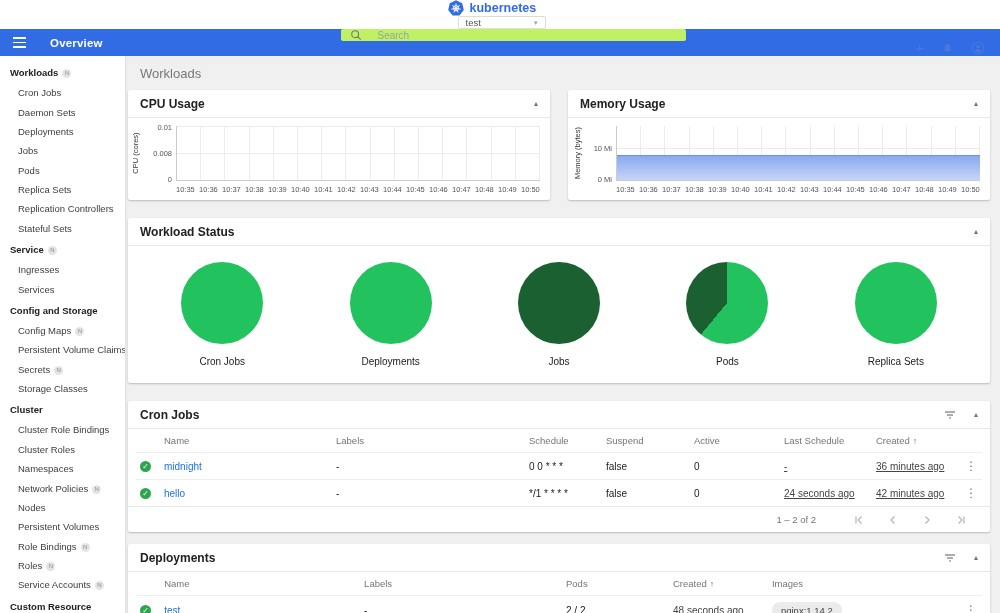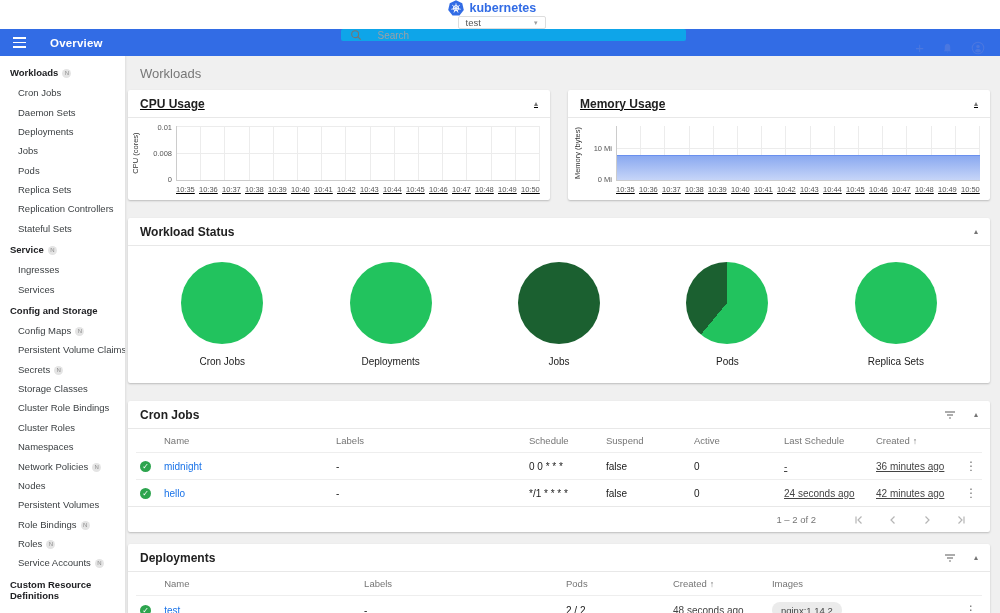--- a/index.html
+++ b/index.html
@@ -6,21 +6,21 @@
   html,body { width:1000px; height:613px; overflow:hidden; font-family:"Liberation Sans", sans-serif; background:#f0f0f0; }
 
   
   .appbar { height:29px; background:#fff; display:flex; align-items:center; position:relative; z-index:3;flex-direction:column; }
   .logo-wrap { width:125px; display:flex; align-items:center; padding-left:10px; gap:6px; }
   .logo-text { color:#326ce5; font-weight:bold; font-size:12.5px; }
   .ns-select { margin-left:3px; width:88px; height:19px; border:1px solid #ddd; border-radius:2px;
                display:flex; align-items:center; justify-content:space-between; padding:0 7px;
                font-size:9.5px; color:#555; background:#fff; cursor:pointer; }
   .ns-caret { font-size:7px; color:#9e9e9e; }
-  .search-box { margin-left:26px; width:345px; height:19px; background:#0ea5e9; border-radius:2px;
+  .search-box { margin-left:26px; width:345px; height:19px; background:#bef264; border-radius:2px;
                 display:flex; align-items:center; padding:0 9px; gap:16px; }
   .search-box input { border:none; outline:none; background:transparent; font-size:10px; color:#333; width:250px;
                       font-family:"Liberation Sans", sans-serif; }
   .search-box input::placeholder { color:#9aa0a6; }
   .appbar-right { margin-left:auto; display:flex; align-items:center; gap:17px; padding-right:15px; }
   .plus-btn { color:#4a77e0; font-size:15px; line-height:14px; cursor:pointer; }
   .icon-btn { cursor:pointer; display:flex; align-items:center; }
 
   
   .toolbar { height:27px; background:#326ce5; display:flex; align-items:center; color:#fff; position:relative; z-index:2; }
@@ -42,21 +42,21 @@
   
   .page-title { margin:10px 0 0 12px; font-size:13px; color:#777; }
   .card { background:#fff; border-radius:2px; box-shadow:0 1px 2px rgba(0,0,0,.22); }
   .card-h { height:28px; display:flex; align-items:center; padding:0 12px; border-bottom:1px solid #e8e8e8; }
   .card-title { font-size:12px; font-weight:bold; color:#212121; }
   .card-h-icons { margin-left:auto; display:flex; align-items:center; gap:18px; }
   .caret-up { color:#757575; font-size:8px; cursor:pointer; }
 
   
   .charts-row { display:flex; gap:18px; margin-top:9px; }
-  .chart-card { flex:1;text-decoration:underline; }
+  .chart-card { flex:1; }
   .chart-body { padding:8px 10px 6px 48px; }
   .plot { position:relative; height:55px; border-left:1px solid #ccc; border-bottom:1px solid #ccc; }
   .vgrid { display:flex; height:100%; }
   .vgrid i { flex:1; border-right:1px solid #ececec; }
   .hline { position:absolute; left:0; right:0; border-top:1px solid #ececec; }
   .ylabel { position:absolute; top:50%; left:-46px; transform:translate(-38%,-50%) rotate(-90deg);
             font-size:7.5px; color:#333; white-space:nowrap; }
   .ytick { position:absolute; right:100%; margin-right:5px; font-size:7.5px; color:#555; white-space:nowrap; }
   .mem-fill { position:absolute; left:0; right:0; bottom:0; height:46%;
               background:linear-gradient(#8aa9f0,#c6d5f8); border-top:1.6px solid #6a90ee; }
@@ -171,20 +171,21 @@
     <div class="sb-group-h"><span>Service</span><span class="ns-badge">N</span></div>
     <div class="sb-item">Ingresses</div>
     <div class="sb-item">Services</div>
 
     <div class="sb-group-h"><span>Config and Storage</span></div>
     <div class="sb-item"><span>Config Maps</span><span class="ns-badge">N</span></div>
     <div class="sb-item"><span>Persistent Volume Claims</span></div>
     <div class="sb-item"><span>Secrets</span><span class="ns-badge">N</span></div>
     <div class="sb-item">Storage Classes</div>
 
+    <div class="sb-group-h"><span>Cluster</span></div>
     <div class="sb-item">Cluster Role Bindings</div>
     <div class="sb-item">Cluster Roles</div>
     <div class="sb-item">Namespaces</div>
     <div class="sb-item"><span>Network Policies</span><span class="ns-badge">N</span></div>
     <div class="sb-item">Nodes</div>
     <div class="sb-item">Persistent Volumes</div>
     <div class="sb-item"><span>Role Bindings</span><span class="ns-badge">N</span></div>
     <div class="sb-item"><span>Roles</span><span class="ns-badge">N</span></div>
     <div class="sb-item"><span>Service Accounts</span><span class="ns-badge">N</span></div>
 

